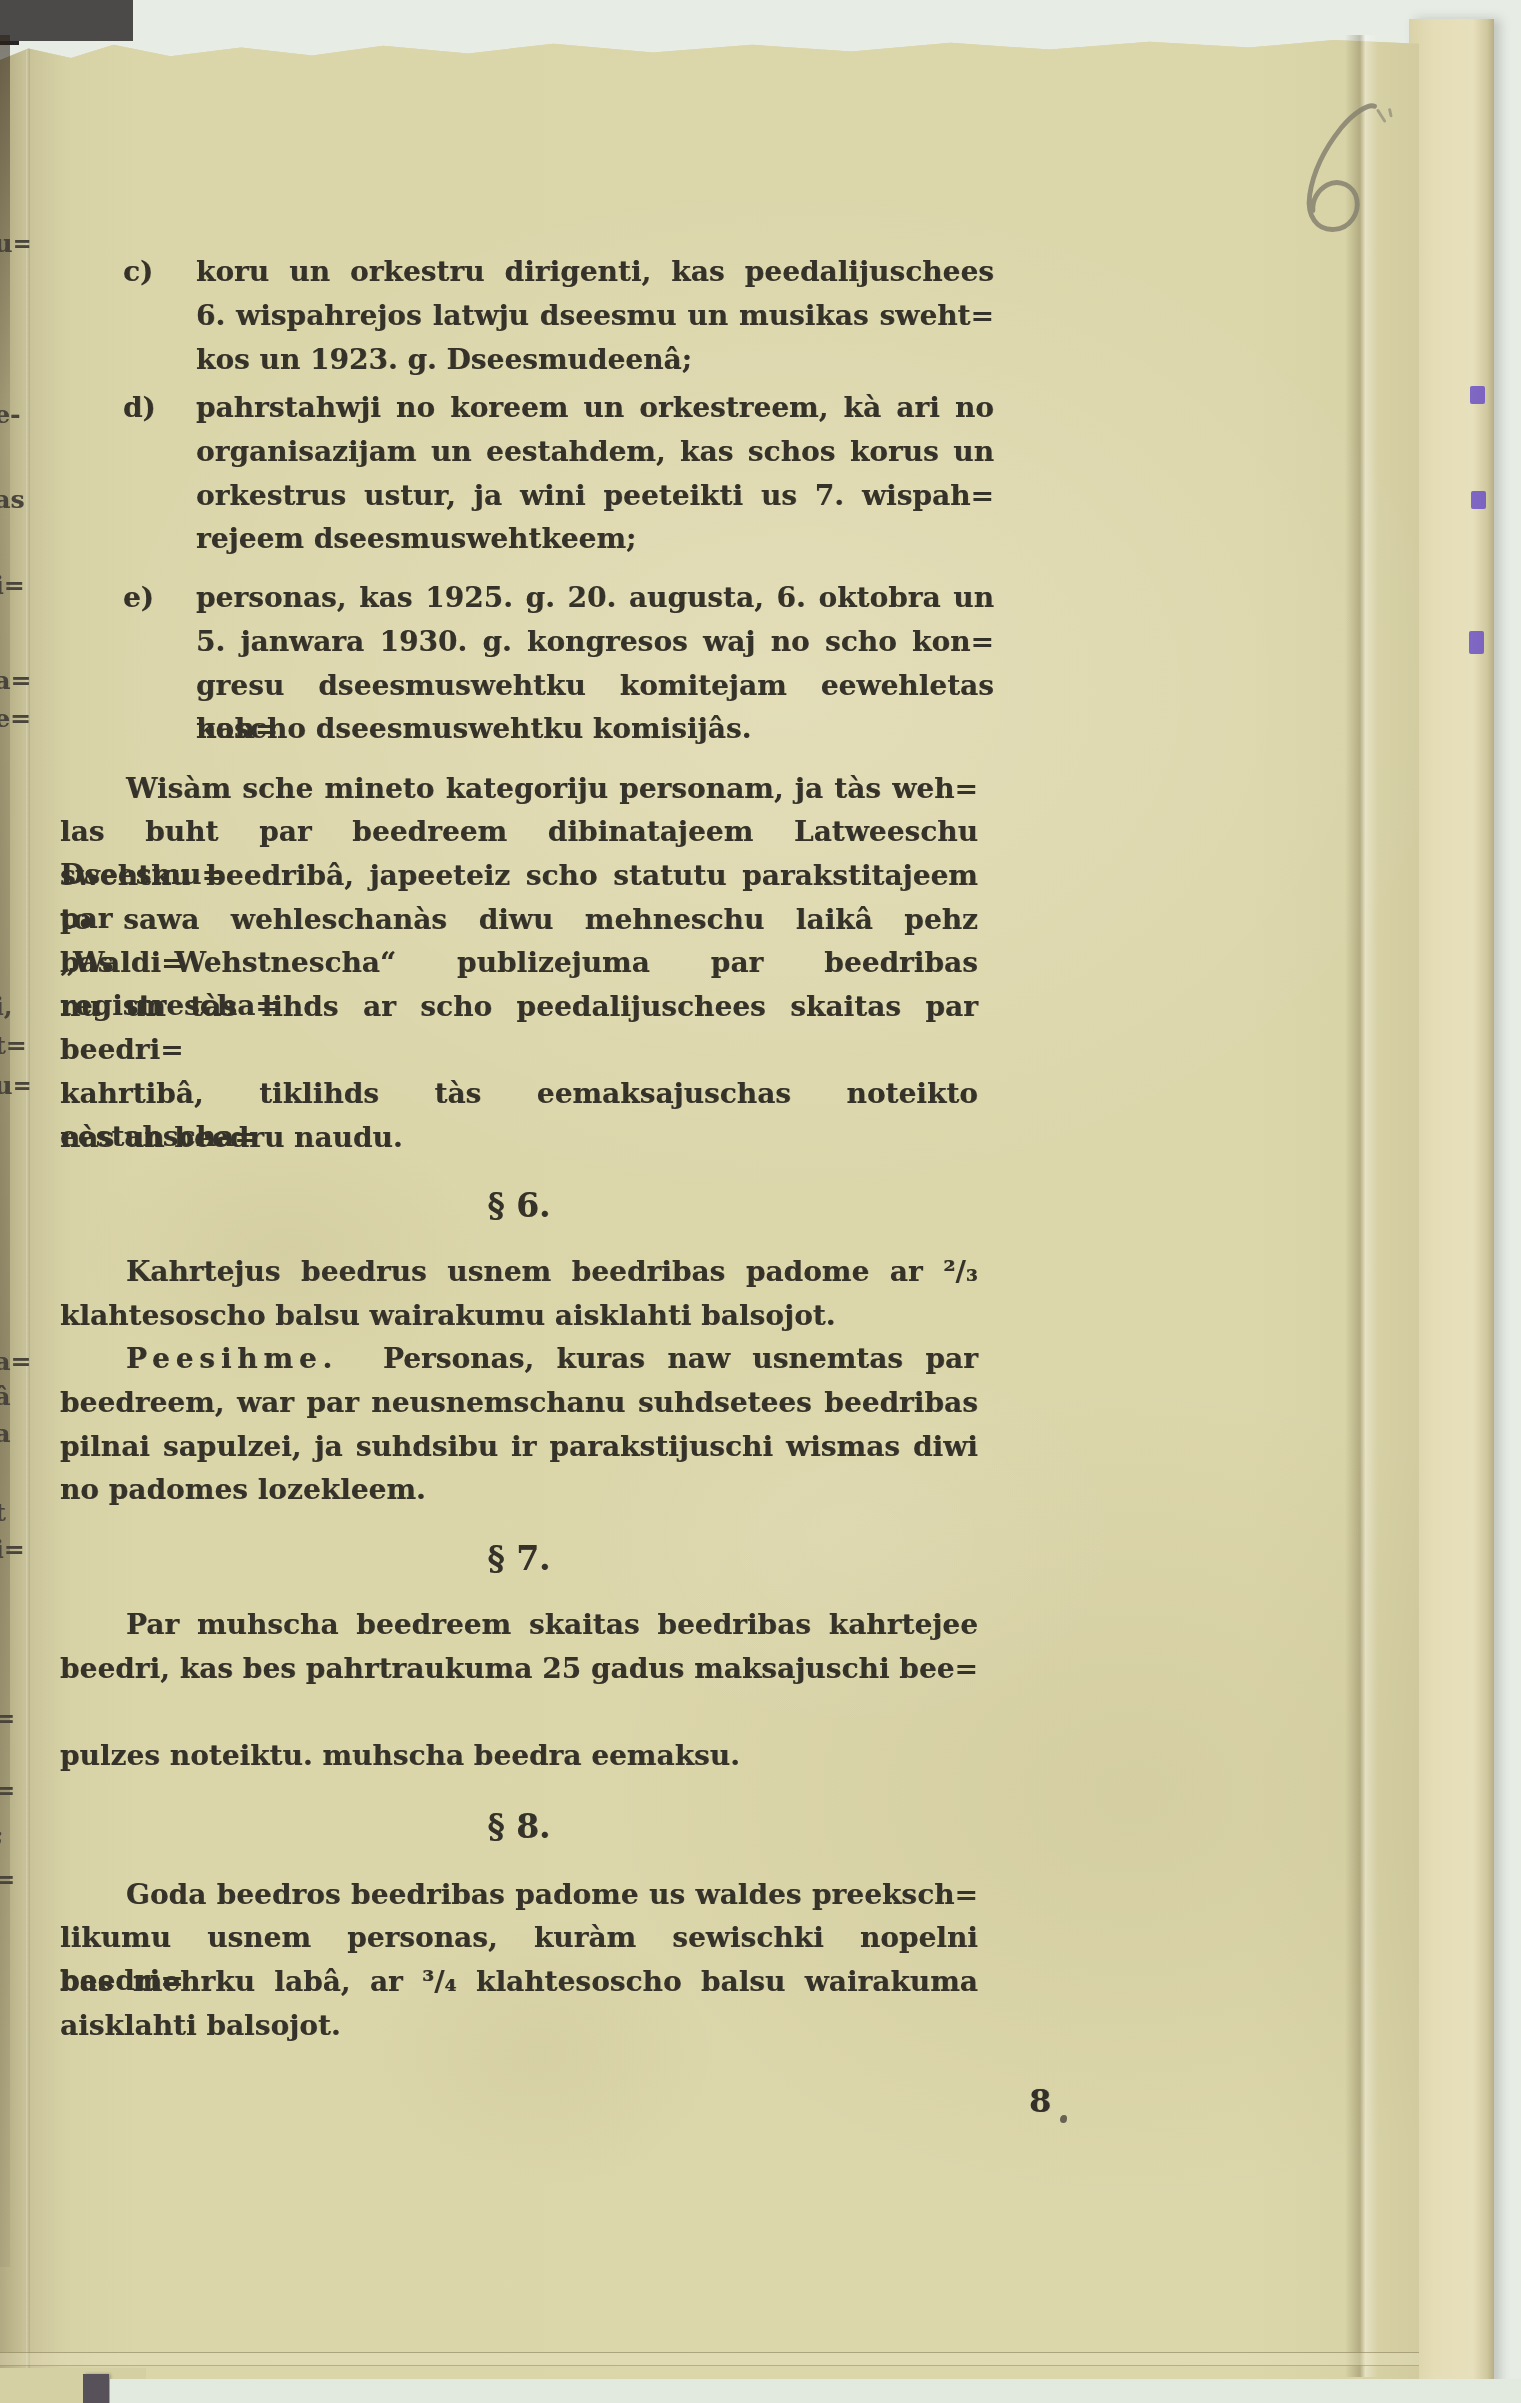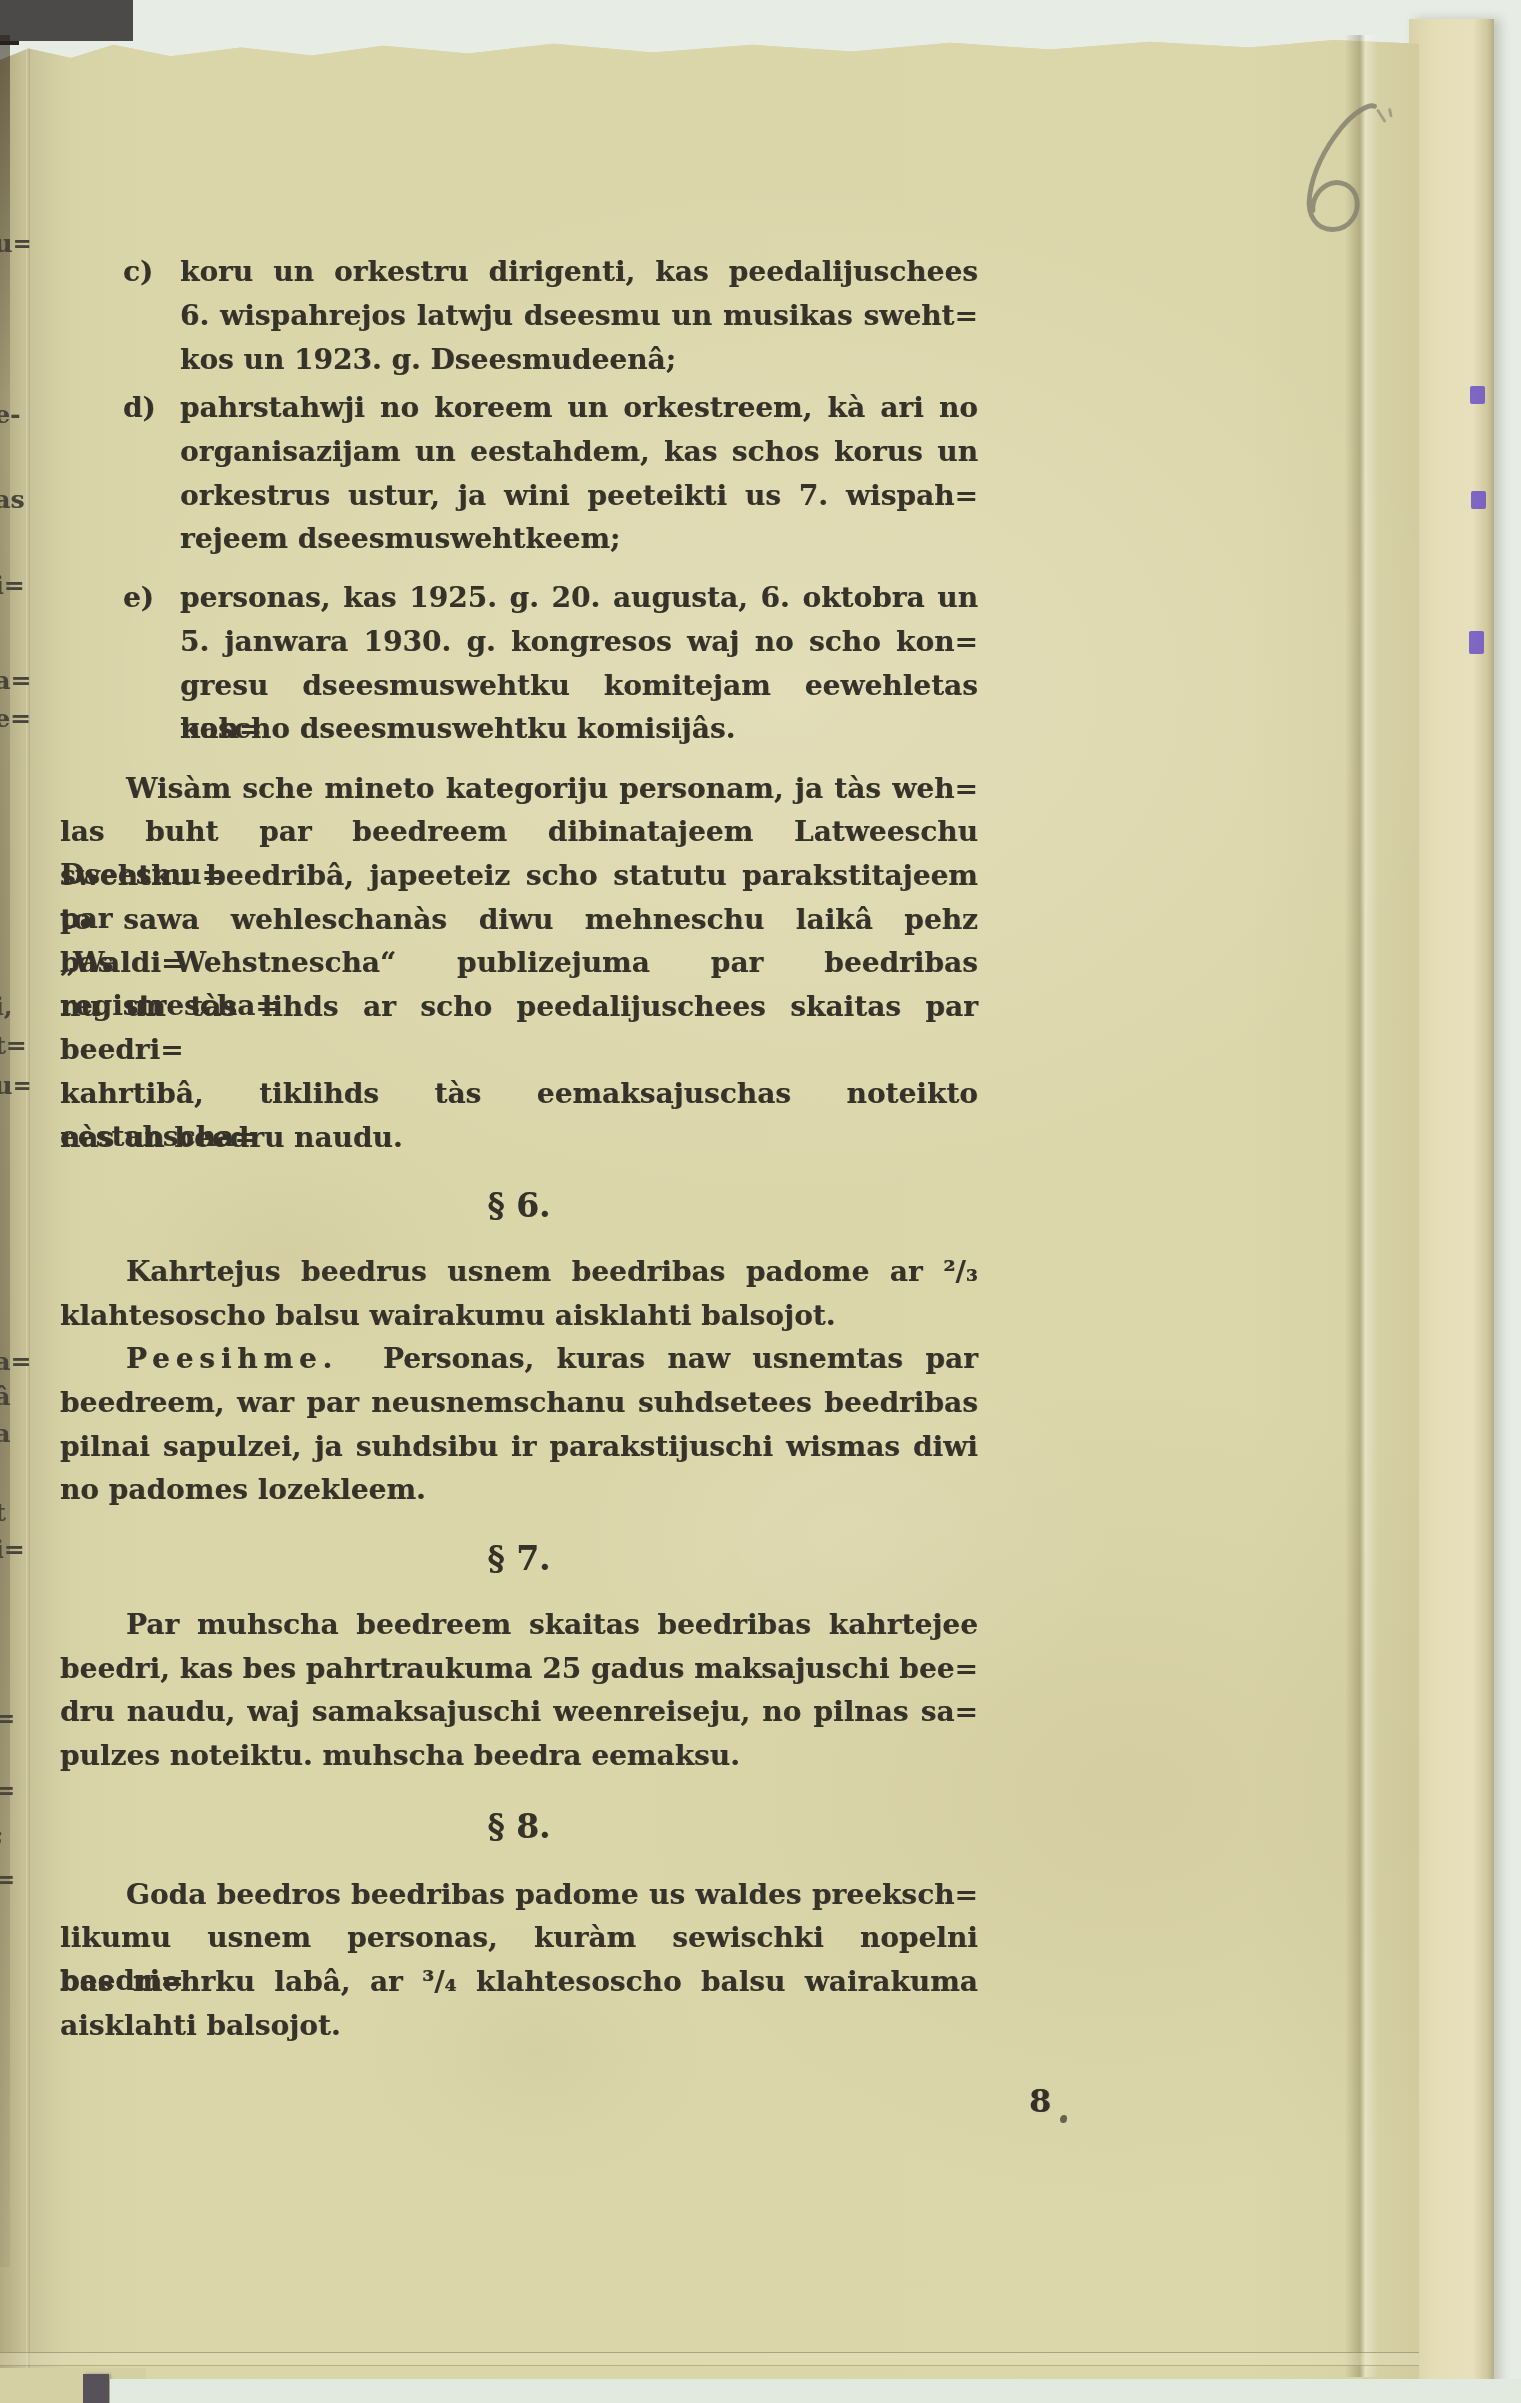--- a/index.html
+++ b/index.html
@@ -48,21 +48,21 @@
 
   
   .pmark{position:absolute;width:14.6px;height:17.5px;background:#6e52c6;opacity:.85;
     border-radius:1.9px;filter:blur(0.6px);}
 
   
   .tl{position:absolute;left:60px;width:918px;height:45px;font-size:28px;font-weight:bold;
       color:#35322a;text-align:justify;text-align-last:justify;white-space:nowrap0;
       text-shadow:0.4px 0.4px 0.6px rgba(55,50,35,.45);line-height:43px;}
   .tl.last{text-align:right;text-align-last:left;}
-  .tl.item{left:180px;width:798px;}
+  .tl.item{left:196px;width:798px;}
   .ilabel{position:absolute;left:123px;width:50px;font-size:28px;font-weight:bold;color:#35322a;
       text-shadow:0.4px 0.4px 0.6px rgba(55,50,35,.45);line-height:43px;}
   .tl.ind{padding-left:66px;width:852px;}
   .shead{position:absolute;left:60px;width:918px;text-align:center;text-align-last:center;
       font-size:33px;font-weight:bold;color:#35322a;text-shadow:0.4px 0.4px 0.6px rgba(55,50,35,.45);}
   .gesperrt{letter-spacing:5.8px;}
 
   
   .frag{position:absolute;left:0;width:35px;font-size:25px;font-weight:bold;color:#49453c;
       overflow:hidden;transform:translateX(-5.8px);text-shadow:0.3px 0.3px 0.5px rgba(55,50,35,.4);}
@@ -139,21 +139,20 @@
   <div class="tl last" style="top:1294px;">klahtesoscho balsu wairakumu aisklahti balsojot.</div>
 
   <div class="tl ind" style="top:1337px;"><span class="gesperrt">Peesihme.</span>&nbsp;&nbsp;<span>Personas, kuras naw usnemtas par</span></div>
   <div class="tl" style="top:1381px;">beedreem, war par neusnemschanu suhdsetees beedribas</div>
   <div class="tl last" style="top:1468px;">no padomes lozekleem.</div>
   <div class="tl" style="top:1425px;">pilnai sapulzei, ja suhdsibu ir parakstijuschi wismas diwi</div>
 
   <div class="shead" style="top:1539px;">§ 7.</div>
   <div class="tl ind" style="top:1603px;">Par muhscha beedreem skaitas beedribas kahrtejee</div>
   <div class="tl" style="top:1647px;">beedri, kas bes pahrtraukuma 25 gadus maksajuschi bee=</div>
-  <div class="tl" style="top:1690px;">dru naudu, waj samaksajuschi weenreiseju, no pilnas sa=</div>
   <div class="tl last" style="top:1734px;">pulzes noteiktu. muhscha beedra eemaksu.</div>
 
   <div class="shead" style="top:1807px;">§ 8.</div>
   <div class="tl ind" style="top:1873px;">Goda beedros beedribas padome us waldes preeksch=</div>
   <div class="tl" style="top:1916px;">likumu usnem personas, kuràm sewischki nopelni beedri=</div>
   <div class="tl" style="top:1960px;">bas mehrku labâ, ar ³/₄ klahtesoscho balsu wairakuma</div>
   <div class="tl last" style="top:2004px;">aisklahti balsojot.</div>
 
   <div class="pagenum">8</div>
   <div class="ink-speck"></div>

